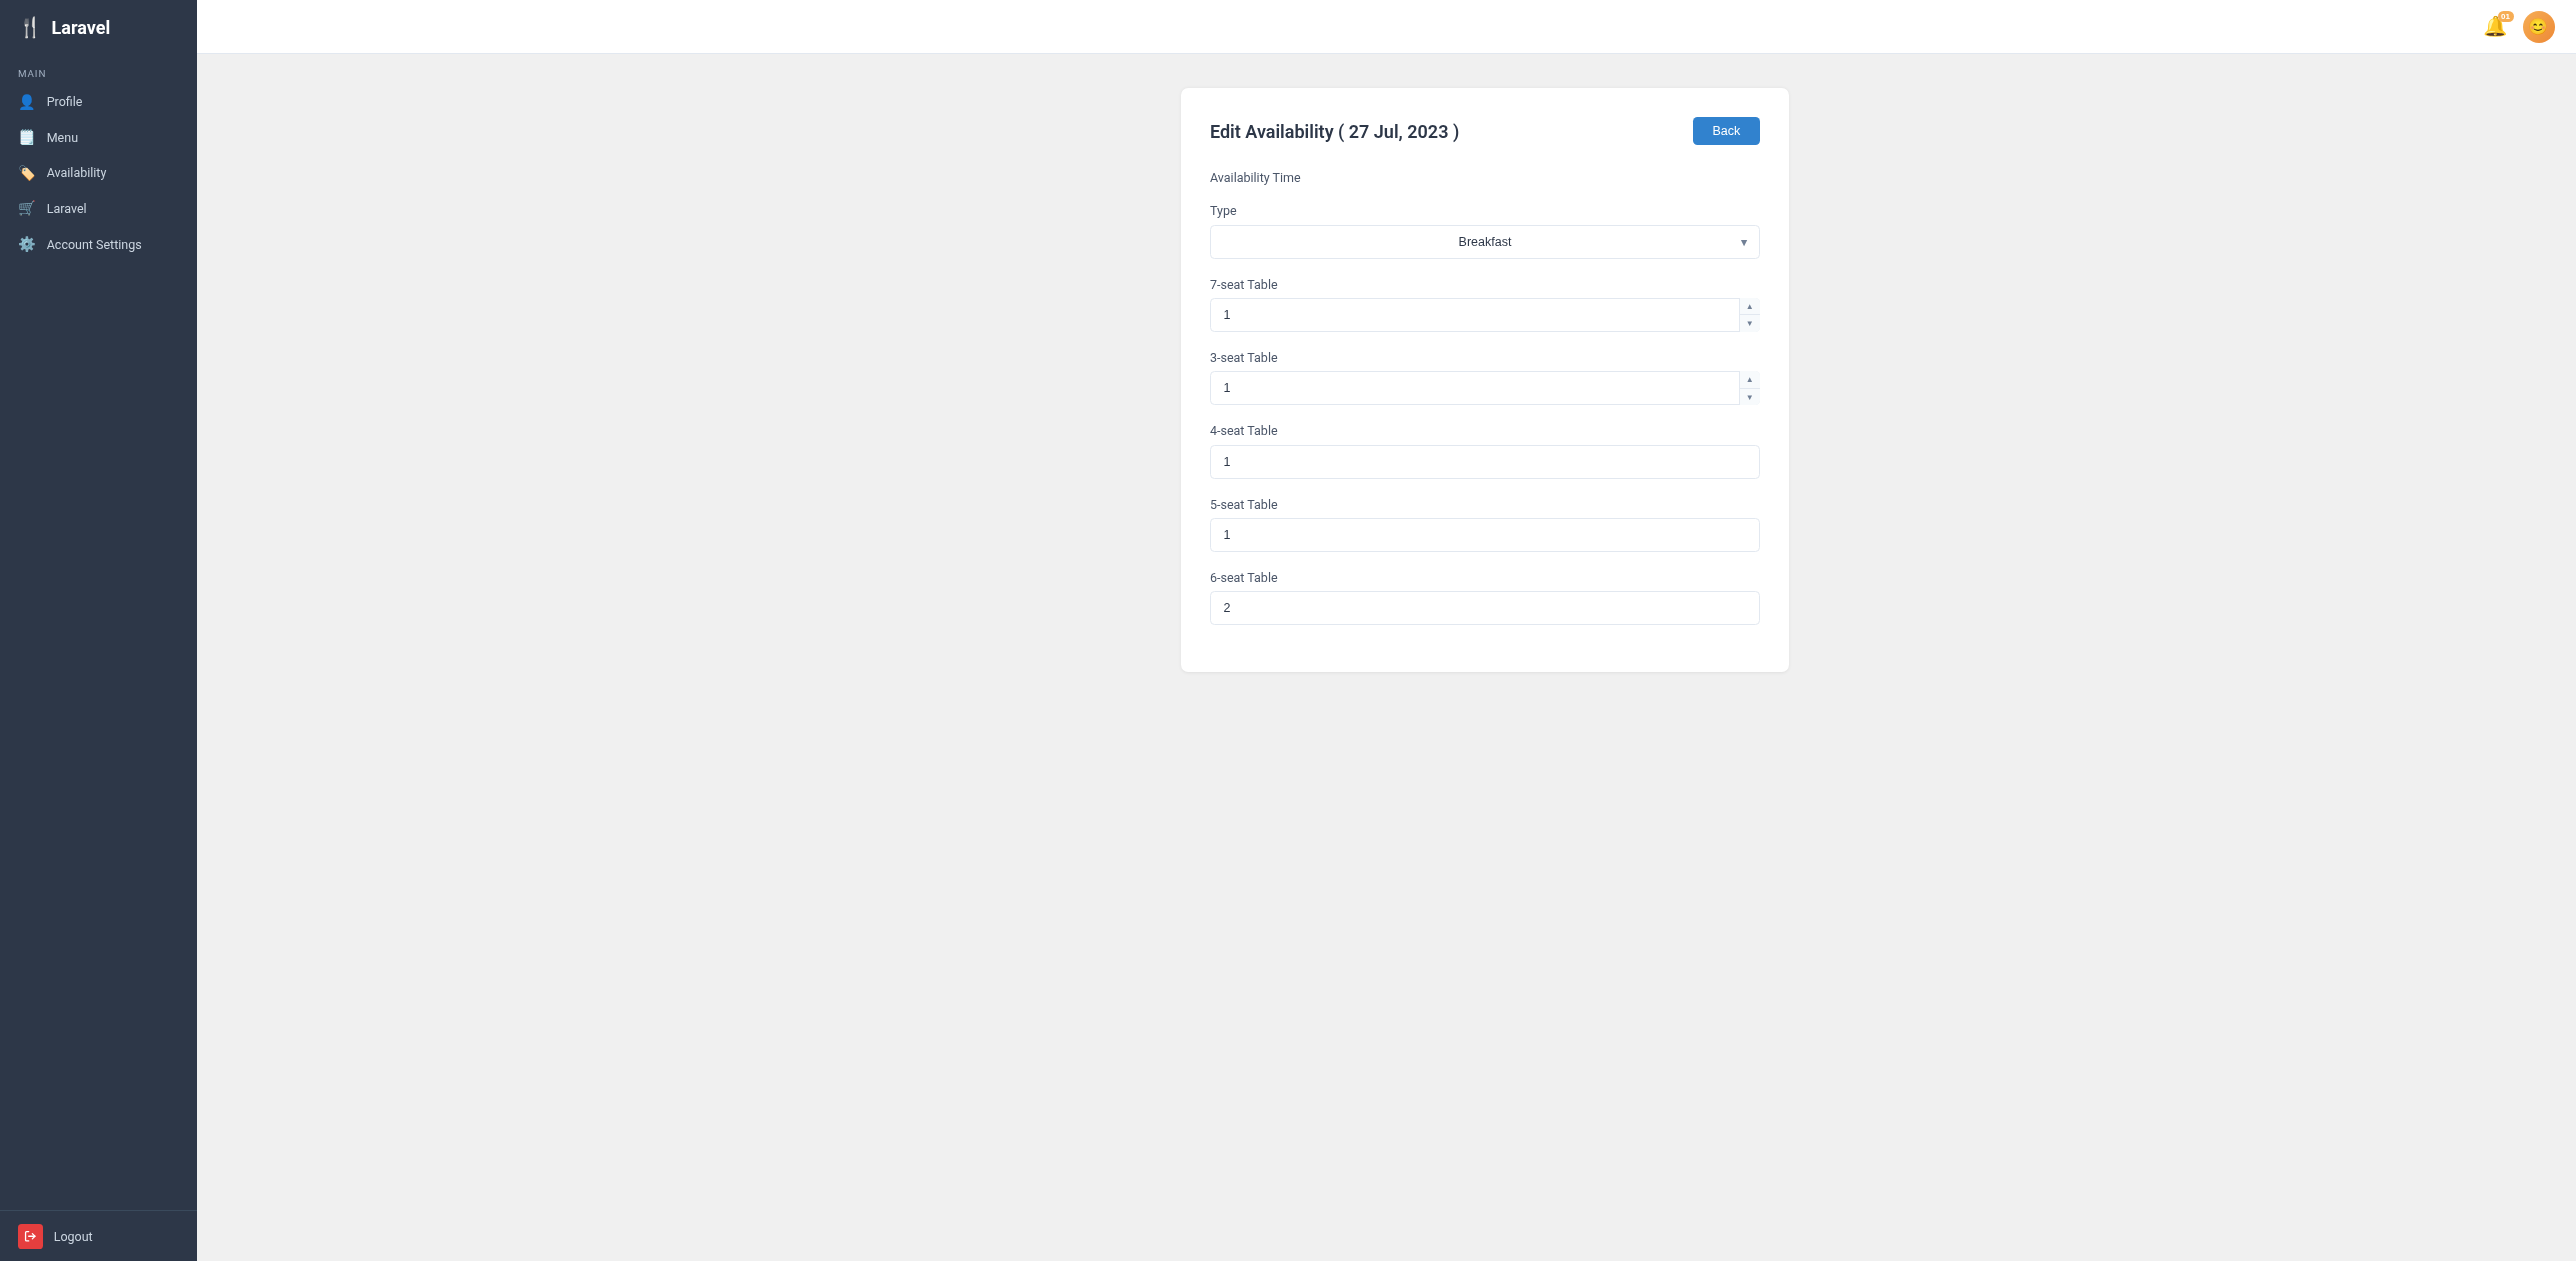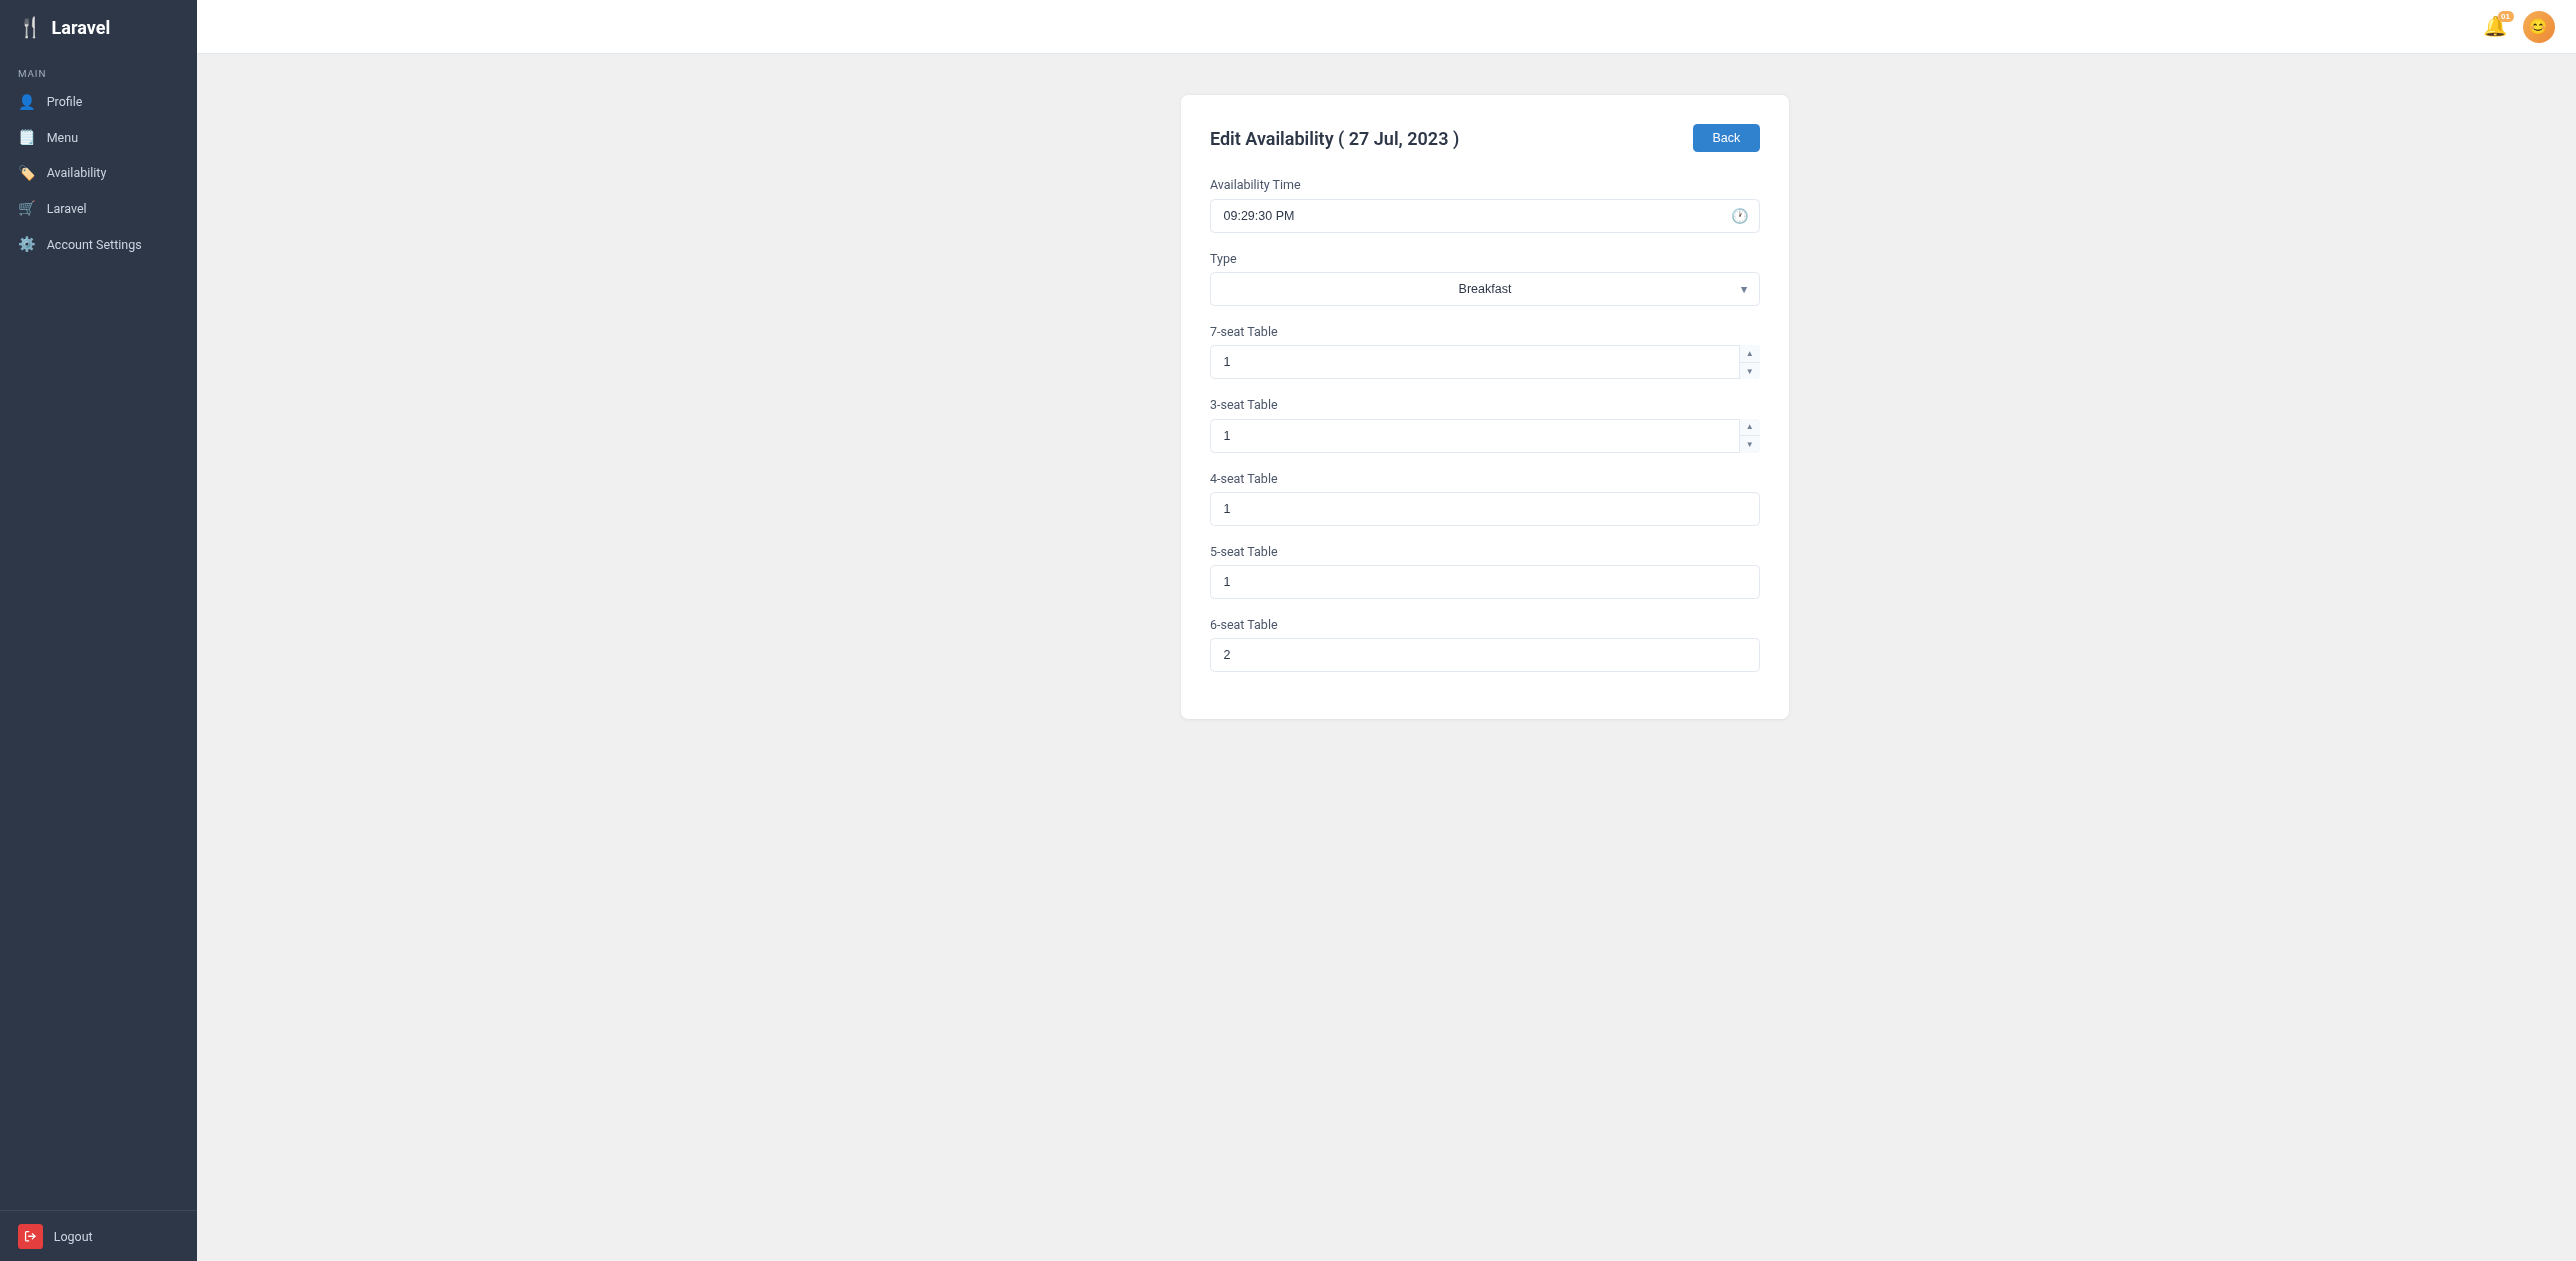--- a/index.html
+++ b/index.html
@@ -126,21 +126,21 @@
       overflow-y: auto;
       min-height: calc(100vh - 54px);
     }
 
     
     .form-card {
       background: #fff;
       border-radius: 7.2px;
       padding: 29px;
       max-width: 608px;
-      margin: 12px auto;
+      margin: 5px auto;
       box-shadow: 0 0.9px 3.6px rgba(0,0,0,0.07);
     }
     .form-header {
       display: flex;
       align-items: center;
       justify-content: space-between;
       margin-bottom: 25px;
     }
     .form-title {
       font-size: 18px;
@@ -297,24 +297,20 @@
 
 <main class="main-content">
   <div class="form-card">
     <div class="form-header">
       <h1 class="form-title">Edit Availability ( 27 Jul, 2023 )</h1>
       <button class="btn-back">Back</button>
     </div>
 
     <div class="form-group">
       <label class="form-label">Availability Time</label>
-      <div class="time-input-wrapper">
-        <input type="text" class="form-control" value="09:29:30 PM" style="">
-        <span class="time-icon">🕐</span>
-      </div>
     </div>
 
     <div class="form-group">
       <label class="form-label">Type</label>
       <div class="select-wrapper">
         <select class="form-control">
           <option>Breakfast</option>
           <option>Lunch</option>
           <option>Dinner</option>
         </select>

